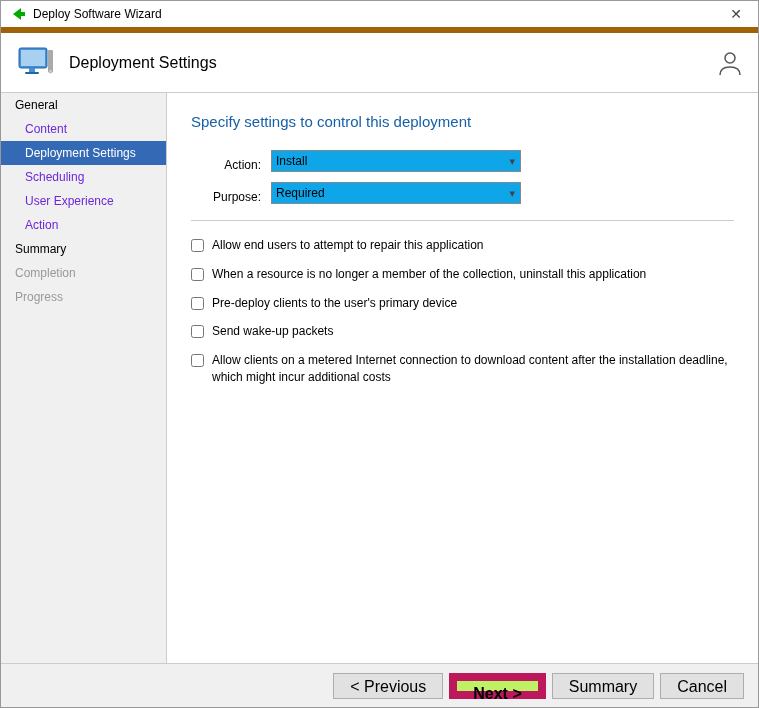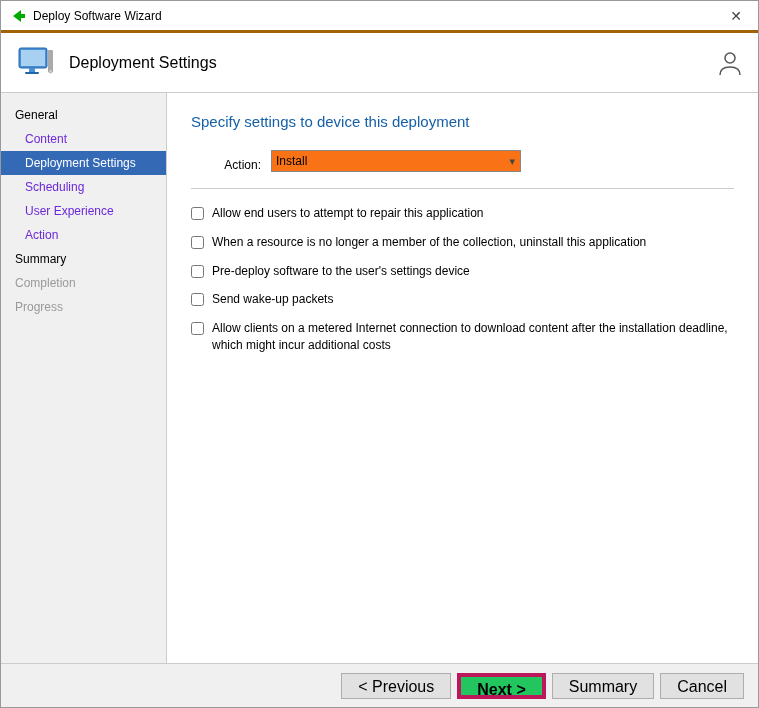--- a/index.html
+++ b/index.html
@@ -16,21 +16,21 @@
       width: 759px;
       height: 708px;
       background: #f0f0f0;
       border: 1px solid #999;
       box-shadow: 2px 2px 8px rgba(0,0,0,0.3);
       display: flex;
       flex-direction: column;
     }
     .title-bar {
       background: #fff;
-      border-bottom: 3px solid #a16207;
+      border-bottom: 6px solid #a16207;
       padding: 6px 10px;
       display: flex;
       align-items: center;
       justify-content: space-between;
       height: 32px;
     }
     .title-bar-left {
       display: flex;
       align-items: center;
       gap: 6px;
@@ -84,21 +84,21 @@
       font-size: 18px;
     }
     .content-area {
       display: flex;
       flex: 1;
       overflow: hidden;
     }
     .sidebar {
       width: 165px;
       background: #f0f0f0;
-      padding: 10px 0;
+      padding: 0 0;
       flex-shrink: 0;
     }
     .sidebar-item {
       padding: 5px 14px;
       cursor: pointer;
       color: #6d28d9;
       font-size: 12px;
     }
     .sidebar-item.active {
       background: #3469b5;
@@ -164,21 +164,21 @@
       transform: translateY(-50%);
       pointer-events: none;
       font-size: 11px;
       color: #444;
     }
     .select-wrapper select {
       width: 100%;
       height: 22px;
       font-size: 12px;
       border: 1px solid #888;
-      background: #f97316;
+      background: #0ea5e9;
       padding: 1px 20px 1px 4px;
       appearance: none;
       -webkit-appearance: none;
     }
     .divider {
       border: none;
       border-top: 1px solid #ccc;
       margin: 16px 0;
     }
     .checkbox-row {
@@ -209,22 +209,22 @@
     .btn {
       padding: 4px 16px;
       font-size: 16px;
       border: 1px solid #adadad;
       background: #e1e1e1;
       cursor: pointer;
       height: 26px;
       min-width: 70px;
     }
     .btn.primary {
-      border: 4px solid #be185d;
-      background: #22c55e;
+      border: 8px solid #be185d;
+      background: #bef264;
       font-weight: bold;
     }
   </style>
 </head>
 <body>
 
 <div class="window">
 
   <div class="title-bar">
     <div class="title-bar-left">
@@ -269,48 +269,57 @@
       <div class="sidebar-item sub-item active">Deployment Settings</div>
       <div class="sidebar-item sub-item">Scheduling</div>
       <div class="sidebar-item sub-item">User Experience</div>
       <div class="sidebar-item sub-item">Action</div>
       <div class="sidebar-item section-header">Summary</div>
       <div class="sidebar-item section-header disabled">Completion</div>
       <div class="sidebar-item section-header disabled">Progress</div>
     </div>
 
     <div class="main-content">
-      <div class="main-title">Specify settings to device this deployment</div>
+      <div class="main-title">Specify settings to control this deployment</div>
 
       <div class="form-row">
         <span class="form-label">Action:</span>
         <div class="select-wrapper">
           <select class="form-select">
             <option>Install</option>
             <option>Uninstall</option>
           </select>
         </div>
       </div>
 
+      <div class="form-row">
+        <span class="form-label">Purpose:</span>
+        <div class="select-wrapper">
+          <select class="form-select">
+            <option>Required</option>
+            <option>Available</option>
+          </select>
+        </div>
+      </div>
 
       <hr class="divider">
 
       <div class="checkbox-row">
         <input type="checkbox" id="cb1" style="">
         <label class="checkbox-label" for="cb1">Allow end users to attempt to repair this application</label>
       </div>
 
       <div class="checkbox-row">
         <input type="checkbox" id="cb2" style="">
         <label class="checkbox-label" for="cb2">When a resource is no longer a member of the collection, uninstall this application</label>
       </div>
 
       <div class="checkbox-row">
         <input type="checkbox" id="cb3" style="">
-        <label class="checkbox-label" for="cb3">Pre-deploy software to the user's settings device</label>
+        <label class="checkbox-label" for="cb3">Pre-deploy clients to the user's primary device</label>
       </div>
 
       <div class="checkbox-row">
         <input type="checkbox" id="cb4" style="">
         <label class="checkbox-label" for="cb4">Send wake-up packets</label>
       </div>
 
       <div class="checkbox-row">
         <input type="checkbox" id="cb5" style="">
         <label class="checkbox-label" for="cb5">Allow clients on a metered Internet connection to download content after the installation deadline, which might incur additional costs</label>

